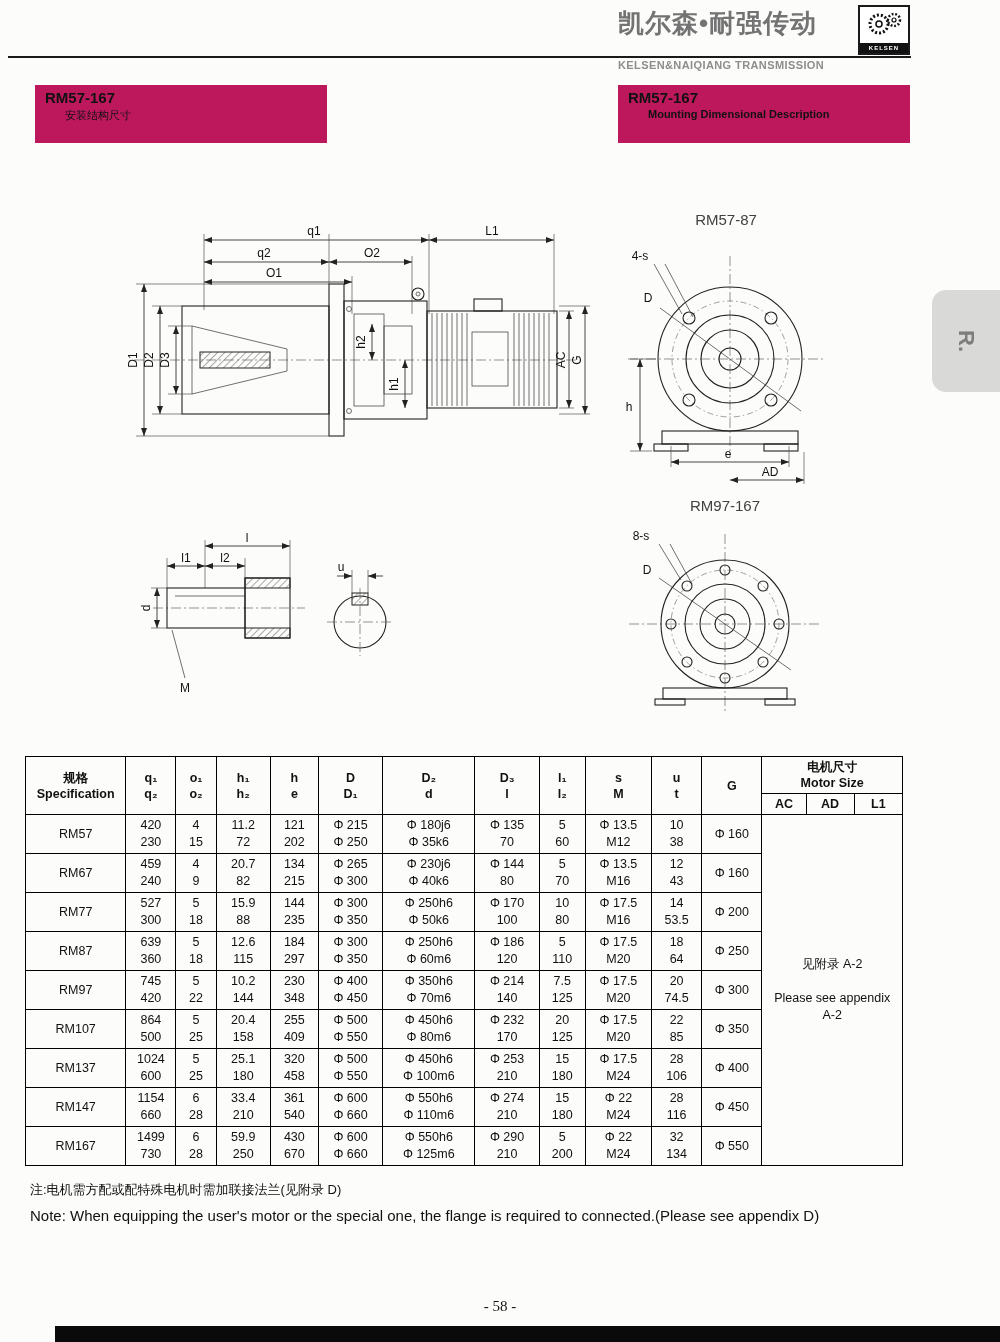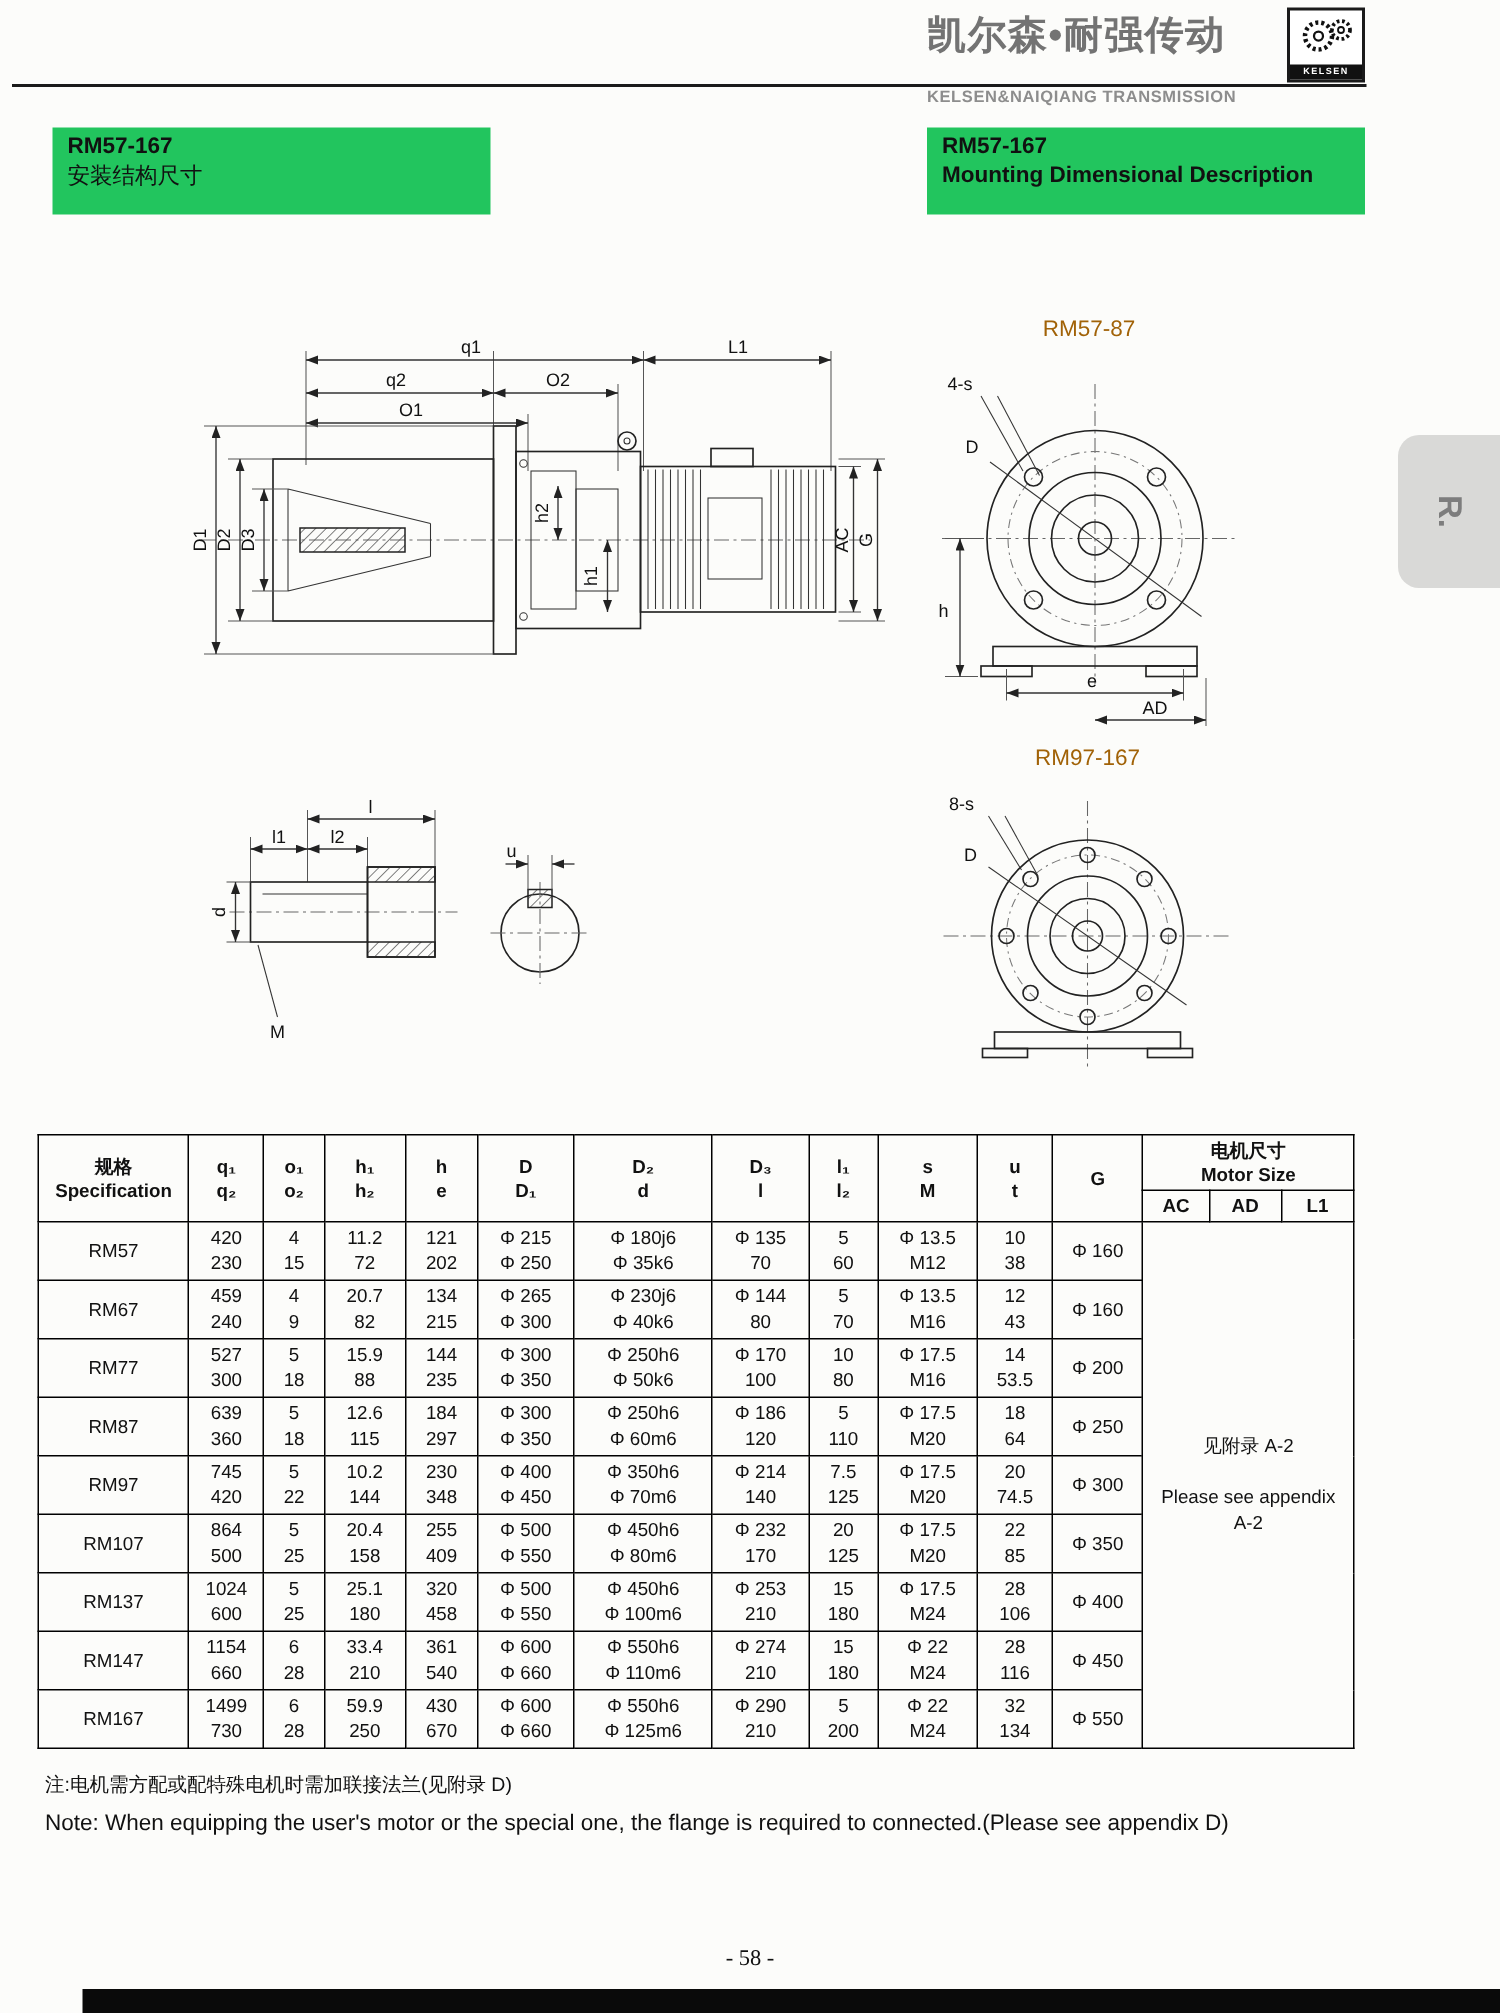--- a/index.html
+++ b/index.html
@@ -11,43 +11,43 @@
   .brand{position:absolute;left:618px;top:6px;width:240px;}
   .brand-cn{font-size:26px;font-weight:bold;letter-spacing:1px;color:#737373;white-space:nowrap;}
   .brand-en{font-size:11px;font-weight:bold;color:#8d8d8d;letter-spacing:0.4px;margin-top:18px;}
   .logo-box{position:absolute;left:858px;top:5px;width:48px;height:46px;border:2px solid #1a1a1a;background:#fff;}
   .logo-gears{display:block;margin:2px auto 0;}
   .logo-text{position:absolute;left:0;right:0;bottom:0;height:10px;background:#111;color:#fff;
              font-size:6px;font-weight:bold;text-align:center;line-height:10px;letter-spacing:1px;}
   .header-rule{position:absolute;left:8px;top:56px;width:903px;border-top:2px solid #1a1a1a;}
 
   
-  .title-box{position:absolute;top:85px;width:272px;height:50px;background:#22c55e;padding:4px 10px;}
+  .title-box{position:absolute;top:85px;width:272px;height:50px;background:#be185d;padding:4px 10px;}
   .title-box.left{left:35px;}
   .title-box.right{left:618px;}
   .title-model{font-size:15px;font-weight:bold;}
-  .title-sub{font-size:15px;margin-top:2px;}
+  .title-sub{font-size:11px;margin-top:2px;margin-left:20px;}
   .title-sub.en{font-weight:bold;}
 
   
   .side-tab{position:absolute;right:0;top:290px;width:68px;height:102px;background:#d9d9d7;
             border-radius:14px 0 0 14px;display:flex;align-items:center;justify-content:center;}
   .side-tab span{transform:rotate(90deg);font-size:22px;font-weight:bold;color:#7d7d7d;}
 
   
   .fig{position:absolute;overflow:visible;}
   .fig text{font-size:12px;fill:#111;text-anchor:middle;font-family:"Liberation Sans","DejaVu Sans",sans-serif;}
   .ln{stroke:#222;stroke-width:1.1;fill:none;}
   .lnh{stroke:#222;stroke-width:1;}
   .lnt{stroke:#333;stroke-width:0.7;fill:none;}
   .ext{stroke:#555;stroke-width:0.7;fill:none;}
   .dim{stroke:#333;stroke-width:0.9;fill:none;}
   .cl{stroke:#666;stroke-width:0.7;stroke-dasharray:10 3 2 3;fill:none;}
   .clc{stroke:#777;stroke-width:0.7;stroke-dasharray:6 3 1.5 3;fill:none;}
-  .fig-title{position:absolute;text-align:center;font-size:15px;color:#a16207;}
+  .fig-title{position:absolute;text-align:center;font-size:15px;color:#404040;}
 
   
   .spec-table{position:absolute;left:25px;top:716px;width:878px;border-collapse:collapse;font-size:12.5px;table-layout:fixed;margin-top:40px;}
   .spec-table th,.spec-table td{border:1px solid #000;text-align:center;vertical-align:middle;padding:2px 1px;}
   .spec-table th{font-weight:bold;line-height:16px;}
   .spec-table td{line-height:17px;}
   .motor-note{font-size:12.5px;}
   .motor-note div{min-height:17px;line-height:17px;}
 
   

